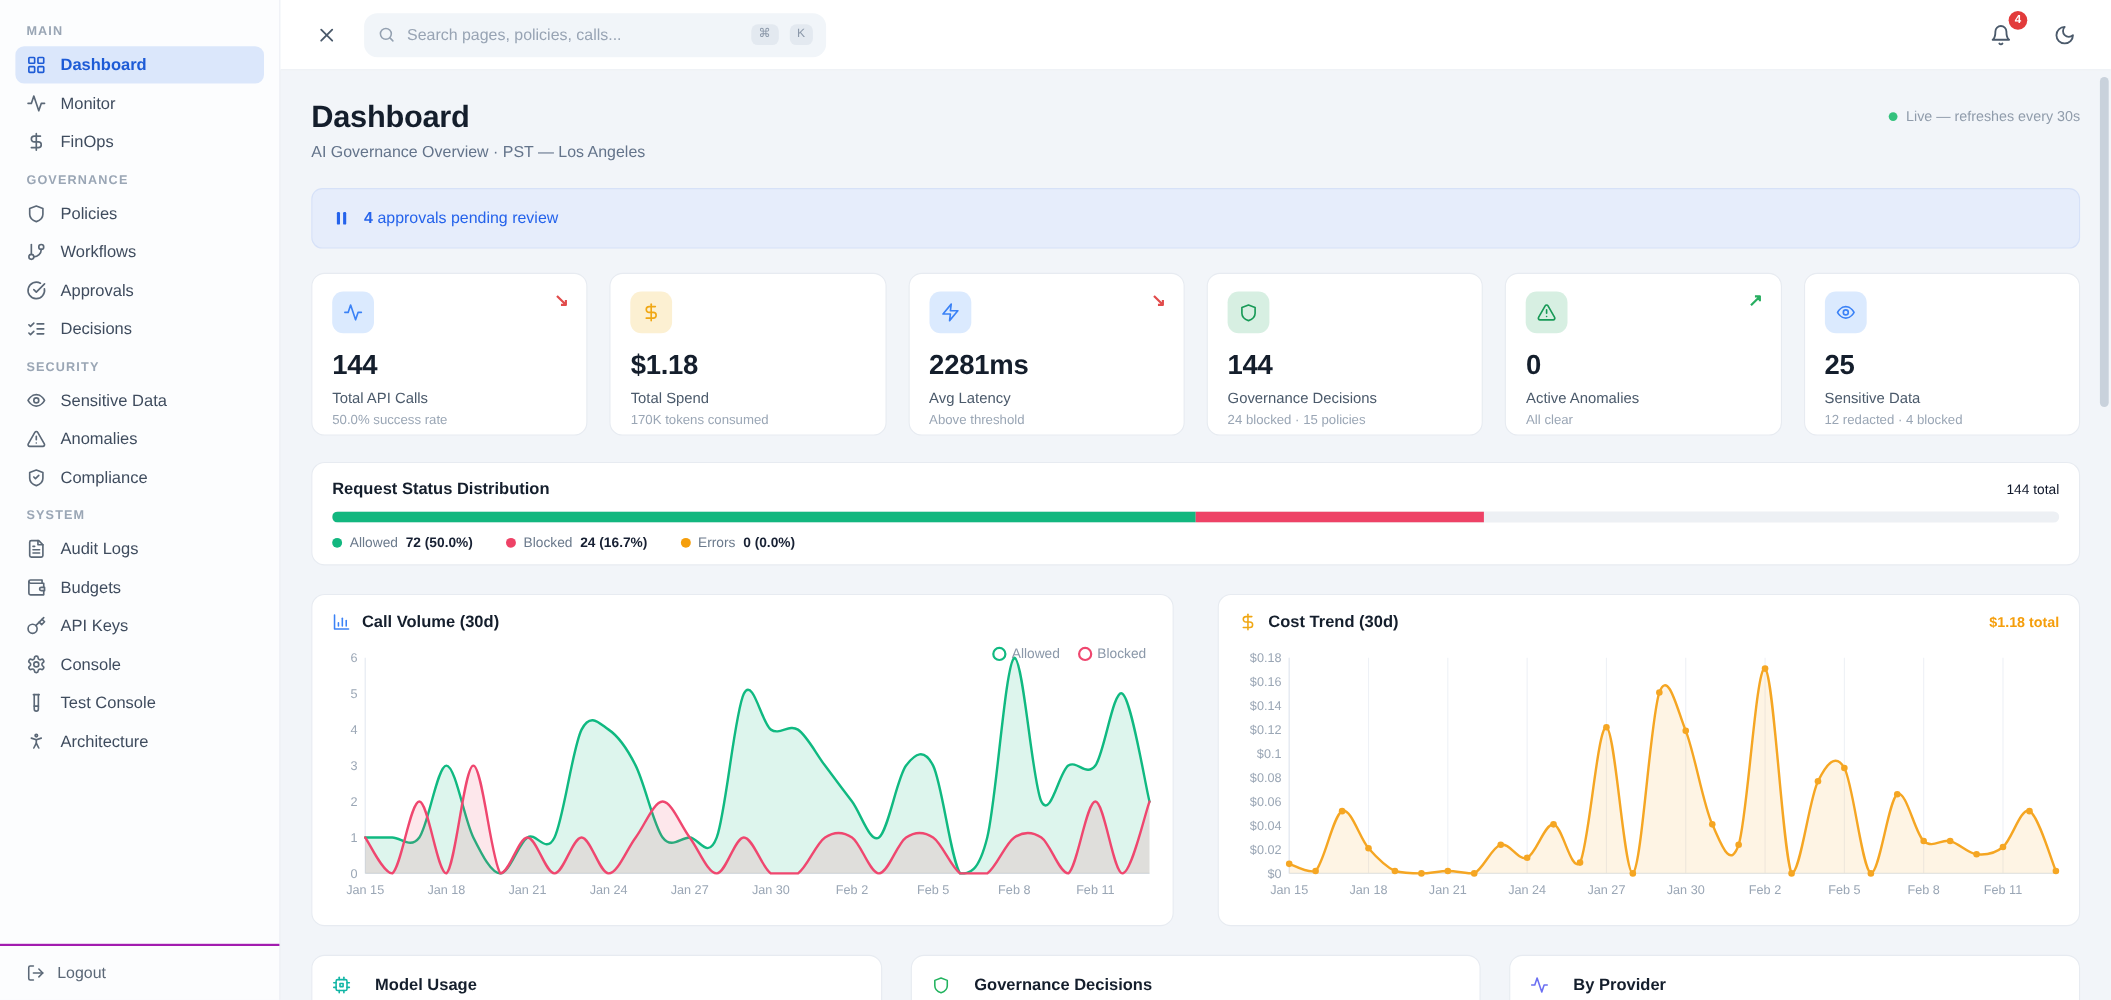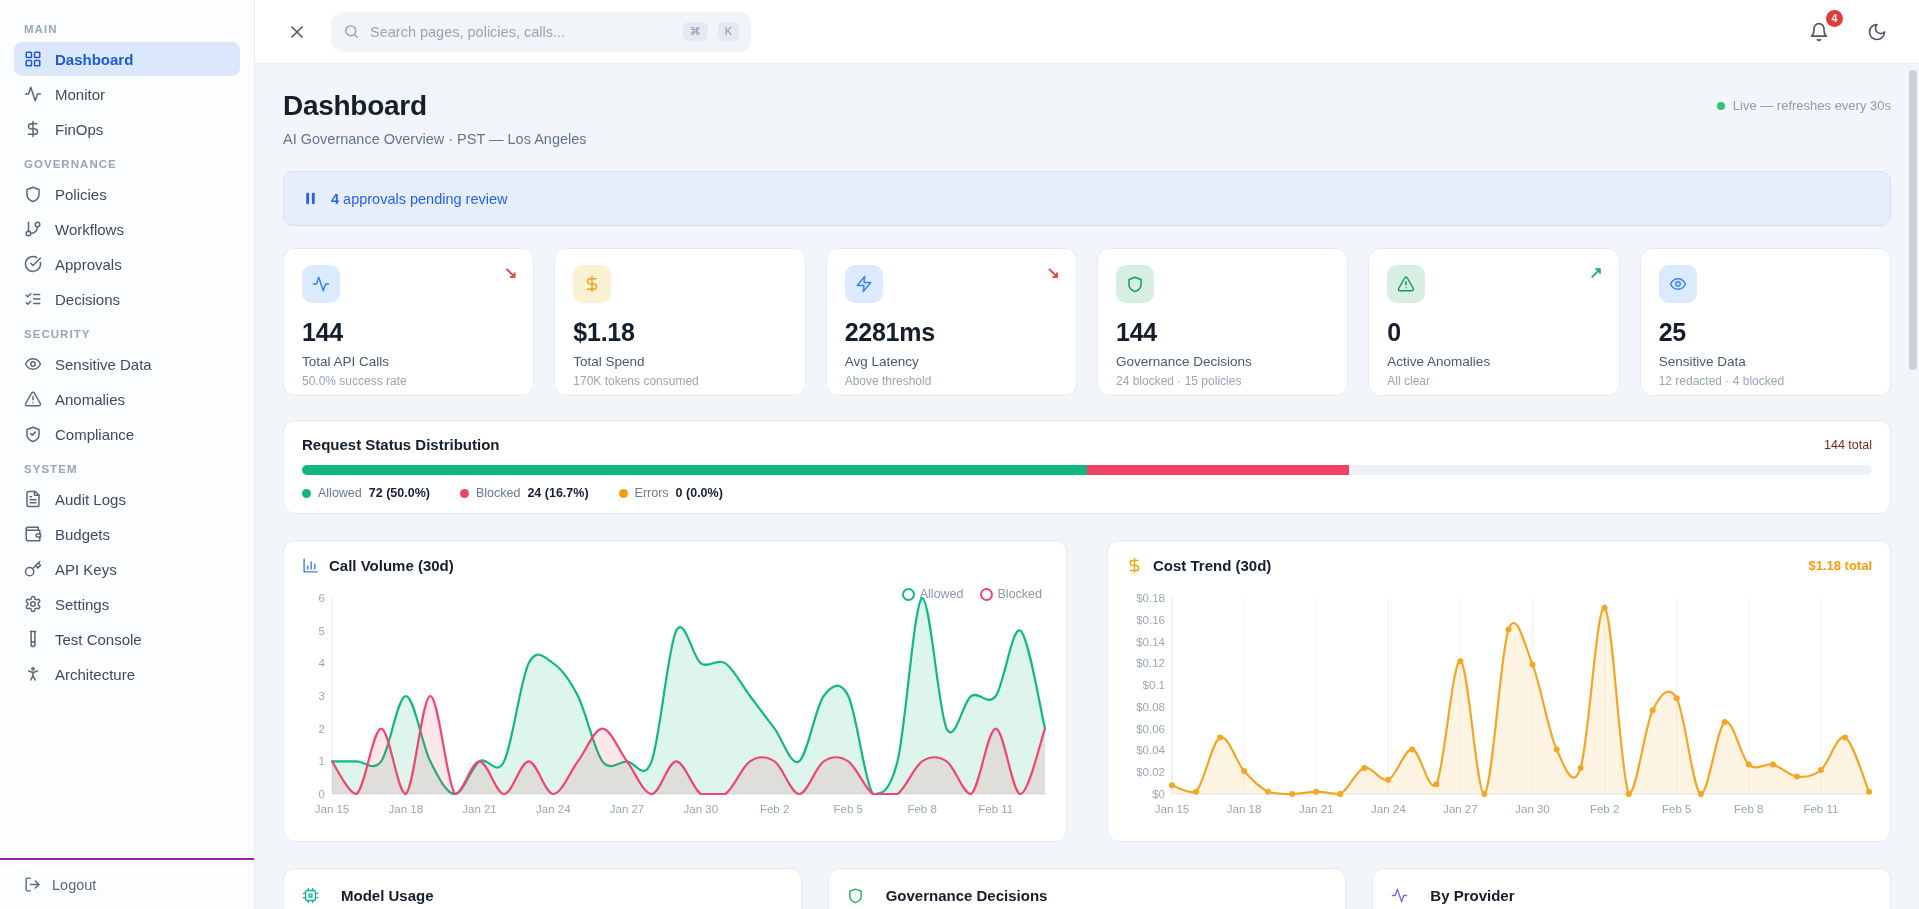--- a/index.html
+++ b/index.html
@@ -56,21 +56,21 @@
   .chip svg{width:18px;height:18px}
   .trend{position:absolute;top:14px;right:16px;font-size:16px;font-weight:700}
   .trend.down{color:#e14b4b}.trend.up{color:#27ae60}
   .stat-value{font-size:25px;font-weight:700;color:#141e2c;margin-top:15px;letter-spacing:-0.01em}
   .stat-label{font-size:13.5px;color:#4b5a6b;margin-top:7px;white-space:nowrap}
   .stat-sub{font-size:12px;color:#9aa6b5;margin-top:5px;white-space:nowrap}
 
   .dist-card{margin-top:24px;background:#fff;border:1px solid #e7ebf1;border-radius:12px;padding:15px 18px 13px}
   .dist-head{display:flex;justify-content:space-between;align-items:center}
   .dist-title{font-size:15px;font-weight:700;color:#141e2c}
-  .dist-total{font-size:12.5px;color:#7f1d1d}
+  .dist-total{font-size:12.5px;color:#0f172a}
   .dist-bar{margin-top:12px;height:10px;border-radius:999px;background:#edf0f4;overflow:hidden;display:flex}
   .dist-seg{height:100%}
   .dist-legend{margin-top:11px;display:flex;gap:30px;align-items:center;font-size:12.5px;color:#6b7a8c}
   .legend-item{display:flex;align-items:center;gap:7px}
   .legend-dot{width:9px;height:9px;border-radius:50%}
   .legend-item b{color:#172033;font-weight:700}
 
   .charts-row{margin-top:26px;display:grid;grid-template-columns:1fr 1fr;gap:40px}
   .chart-card{background:#fff;border:1px solid #e7ebf1;border-radius:12px;padding:16px 18px;height:302px;position:relative;overflow:hidden}
   .chart-head{display:flex;align-items:center;gap:10px}
@@ -204,21 +204,21 @@
             <circle cx="7.5" cy="15.5" r="5.5"></circle>
             <path d="m15.5 7.5 3 3L22 7l-3-3"></path>
           </svg>
           <span>API Keys</span>
         </div>
         <div class="nav-item">
           <svg viewBox="0 0 24 24" fill="none" stroke="currentColor" stroke-width="2" stroke-linecap="round" stroke-linejoin="round">
             <path d="M12.22 2h-.44a2 2 0 0 0-2 2v.18a2 2 0 0 1-1 1.73l-.43.25a2 2 0 0 1-2 0l-.15-.08a2 2 0 0 0-2.73.73l-.22.38a2 2 0 0 0 .73 2.73l.15.1a2 2 0 0 1 1 1.72v.51a2 2 0 0 1-1 1.74l-.15.09a2 2 0 0 0-.73 2.73l.22.38a2 2 0 0 0 2.73.73l.15-.08a2 2 0 0 1 2 0l.43.25a2 2 0 0 1 1 1.73V20a2 2 0 0 0 2 2h.44a2 2 0 0 0 2-2v-.18a2 2 0 0 1 1-1.73l.43-.25a2 2 0 0 1 2 0l.15.08a2 2 0 0 0 2.73-.73l.22-.39a2 2 0 0 0-.73-2.73l-.15-.08a2 2 0 0 1-1-1.74v-.5a2 2 0 0 1 1-1.74l.15-.09a2 2 0 0 0 .73-2.73l-.22-.38a2 2 0 0 0-2.73-.73l-.15.08a2 2 0 0 1-2 0l-.43-.25a2 2 0 0 1-1-1.73V4a2 2 0 0 0-2-2z"></path>
             <circle cx="12" cy="12" r="3"></circle>
           </svg>
-          <span>Settings</span>
+          <span>Console</span>
         </div>
         <div class="nav-item">
           <svg viewBox="0 0 24 24" fill="none" stroke="currentColor" stroke-width="2" stroke-linecap="round" stroke-linejoin="round">
             <path d="M14.5 2v17.5a2.5 2.5 0 0 1-5 0V2"></path>
             <path d="M8.5 2h7"></path>
             <path d="M14.5 16h-5"></path>
           </svg>
           <span>Test Console</span>
         </div>
         <div class="nav-item">

